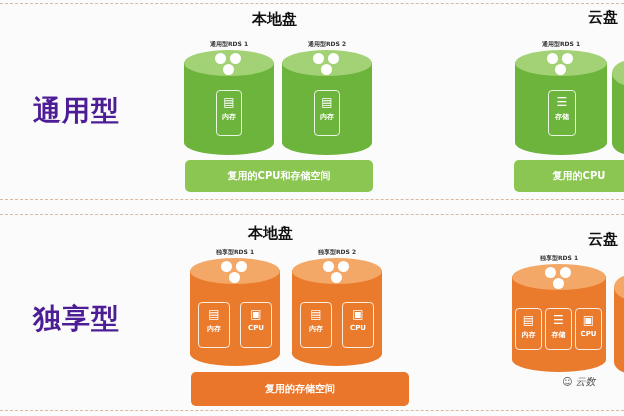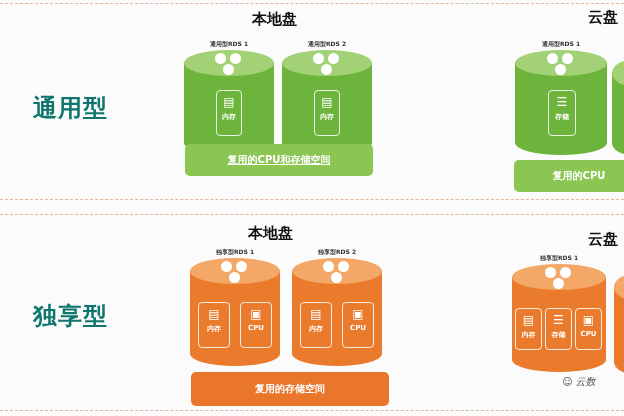--- a/index.html
+++ b/index.html
@@ -1,18 +1,18 @@
 <!DOCTYPE html>
 <html><head>
 <meta charset="utf-8">
 <style>
   html,body{margin:0;padding:0;}
   body{width:624px;height:416px;background:#fbfbfb;position:relative;overflow:hidden;font-family:"DejaVu Sans","Liberation Sans",sans-serif;}
   .dash{position:absolute;left:0;width:624px;height:0;border-top:1px dashed #d9b8a0;}
-  .row-label{position:absolute;font-size:24px;font-weight:bold;color:#0f766e;letter-spacing:1px;}
+  .row-label{position:absolute;font-size:28px;font-weight:bold;color:#4c1d95;letter-spacing:1px;}
   .grp-title{position:absolute;font-size:15px;font-weight:bold;color:#111;}
   .db{position:absolute;}
   .db-label{position:absolute;top:0;left:0;width:100%;text-align:center;font-size:6px;font-weight:bold;color:#333;white-space:nowrap;}
   .cyl{position:absolute;left:0;top:10px;width:100%;}
   .cyl .body{position:absolute;left:0;right:0;top:12px;bottom:12px;}
   .cyl .bottom{position:absolute;left:0;right:0;bottom:0;height:24px;border-radius:50%;}
   .cyl .top{position:absolute;left:0;right:0;top:0;height:26px;border-radius:50%;}
   .dots{position:absolute;left:50%;top:1px;width:34px;height:26px;margin-left:-17px;}
   .dots span{position:absolute;width:11px;height:11px;border-radius:50%;background:#fff;}
   .green .body,.green .bottom{background:#6cb43c;}
@@ -59,21 +59,21 @@
       <div class="body"></div>
       <div class="top"></div>
     <div class="dots">
         <span style="left:3px;top:2px"></span>
         <span style="left:18px;top:2px"></span>
         <span style="left:11px;top:13px"></span>
       </div>
     <div class="chip" style="left:32px;top:40px;width:24px;height:44px;"><span class="glyph">▤</span><span>内存</span></div>
   </div>
 </div>
-<div class="bar green-bar" style="left:185px;top:144px;width:188px;height:32px;line-height:32px;text-decoration:underline;">复用的CPU和存储空间</div>
+<div class="bar green-bar" style="left:185px;top:160px;width:188px;height:32px;line-height:32px;">复用的CPU和存储空间</div>
 
 <div class="db green" style="left:515px;top:40px;width:92px;height:115px;">
   <div class="db-label">通用型RDS 1</div>
   <div class="cyl" style="height:105px;">
     <div class="bottom"></div>
       <div class="body"></div>
       <div class="top"></div>
     <div class="dots">
         <span style="left:3px;top:2px"></span>
         <span style="left:18px;top:2px"></span>
@@ -118,21 +118,21 @@
       <div class="top"></div>
     <div class="dots">
         <span style="left:3px;top:2px"></span>
         <span style="left:18px;top:2px"></span>
         <span style="left:11px;top:13px"></span>
       </div>
     <div class="chip" style="left:8px;top:44px;width:30px;height:44px;"><span class="glyph">▤</span><span>内存</span></div>
     <div class="chip" style="left:50px;top:44px;width:30px;height:44px;"><span class="glyph">▣</span><span>CPU</span></div>
   </div>
 </div>
-<div class="bar orange-bar" style="left:191px;top:372px;width:198px;height:34px;line-height:34px;">复用的存储空间</div>
+<div class="bar orange-bar" style="left:191px;top:372px;width:218px;height:34px;line-height:34px;">复用的存储空间</div>
 
 <div class="db orange" style="left:512px;top:254px;width:94px;height:118px;">
   <div class="db-label">独享型RDS 1</div>
   <div class="cyl" style="height:108px;">
     <div class="bottom"></div>
       <div class="body"></div>
       <div class="top"></div>
     <div class="dots">
         <span style="left:3px;top:2px"></span>
         <span style="left:18px;top:2px"></span>

